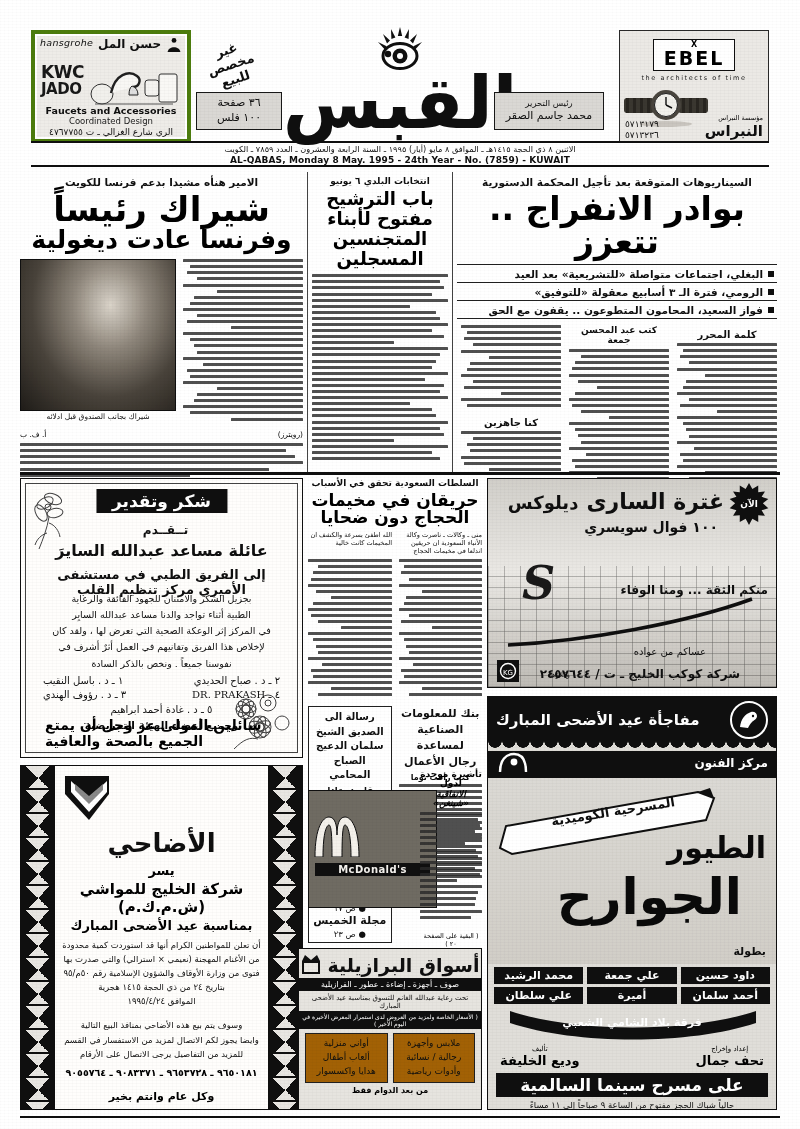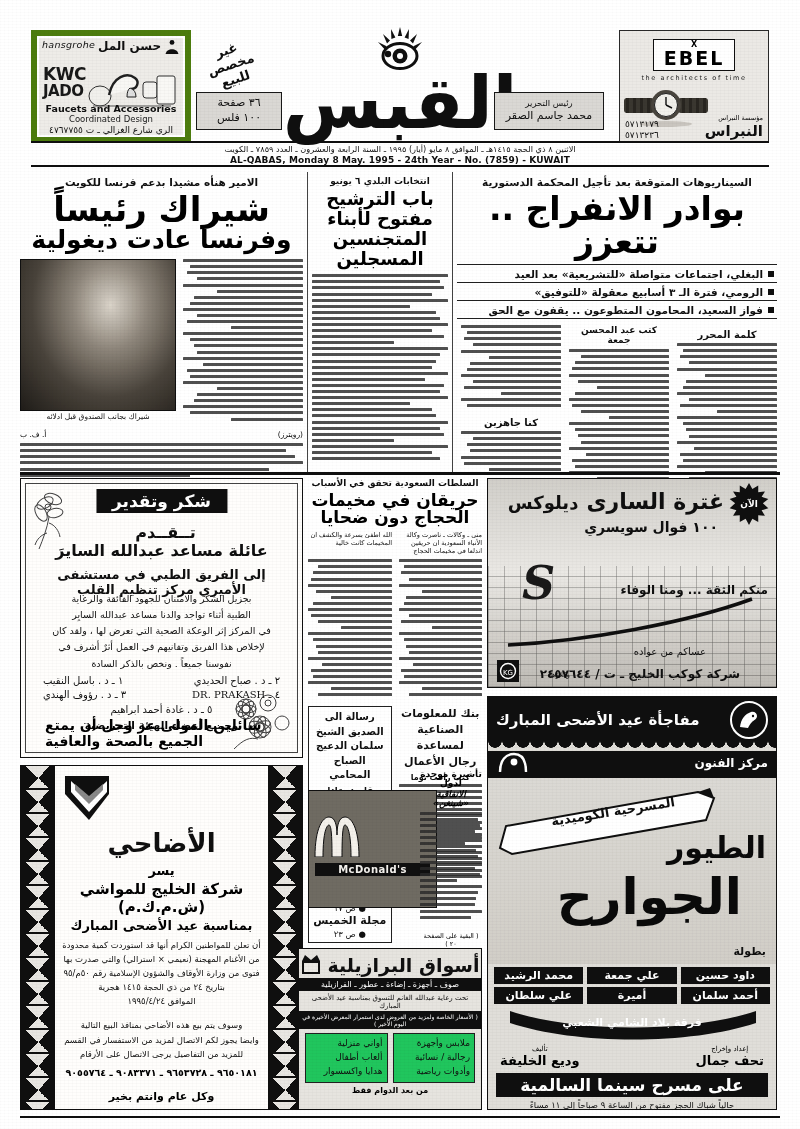--- a/index.html
+++ b/index.html
@@ -22,21 +22,21 @@
     background:
       repeating-linear-gradient(0deg, rgba(0,0,0,.035) 0 1px, rgba(0,0,0,0) 1px 3px),
       repeating-linear-gradient(90deg, rgba(0,0,0,.025) 0 1px, rgba(0,0,0,0) 1px 4px);
     opacity:.55; mix-blend-mode: multiply;
   }
 
   
   #masthead { position:absolute; left:0; top:0; width:800px; height:170px; }
   #ad-faucets {
     position:absolute; left:31px; top:30px; width:160px; height:113px;
-    border:6px solid #4d7c0f; background:#eceae6;
+    border:4px solid #4d7c0f; background:#eceae6;
     box-shadow: inset 0 0 0 2px #fff;
   }
   #ad-faucets .fx-top { display:flex; justify-content:space-between; align-items:flex-start;
     padding:3px 5px 0 5px; }
   .hx-logo { font-size:9.5px; letter-spacing:.3px; color:#111; font-style:italic; }
   .ar-brand { font-size:12px; color:#111; font-weight:bold; }
   .person-icon { width:16px; height:16px; }
   #ad-faucets .brands { position:absolute; left:6px; top:30px; line-height:1.05; }
   .kwc { font-size:17px; font-weight:bold; color:#1a1a1a; letter-spacing:-.5px;
     font-family:"DejaVu Sans",sans-serif; }
@@ -194,22 +194,22 @@
     text-align:center; padding:2px 0; flex:1;
   }
   .band-blk { background:#111; color:#fff; direction:rtl; text-align:center;
     font-weight:bold; }
 
   
   #ad-brazil { background:#e4e2dd; }
   .bz-title { font-size:19px; font-weight:bold; direction:rtl; text-align:center; color:#111; }
   .bz-strip { background:#111; color:#fff; font-size:8px; direction:rtl; text-align:center;
     padding:2px 0; }
-  .bz-panel { border:1px solid #222; background:#22c55e; padding:3px 4px;
-    direction:rtl; font-size:9px; line-height:1.55; color:#111; text-align:right; }
+  .bz-panel { border:1px solid #222; background:#a16207; padding:3px 4px;
+    direction:rtl; font-size:9px; line-height:1.55; color:#111; text-align:center; }
 
   
   #ad-mcd { background:#6f6b63; border:1px solid #111; }
   .arch { width:56px; height:44px; margin:0 auto; }
   .mcd-word { text-align:center; color:#f2f0ec; font-size:10px; font-weight:bold;
     letter-spacing:.4px; background:#111; padding:1px 0; margin:2px 6px 0; }
 
   
   .idx-box { border:1px solid #222; padding:3px; }
   .idx-item { direction:rtl; font-size:10px; font-weight:bold; color:#111;
@@ -570,21 +570,21 @@
           <ellipse rx="11" ry="4.5" transform="rotate(20)"></ellipse>
             <ellipse rx="11" ry="4.5" transform="rotate(65)"></ellipse>
           <ellipse rx="11" ry="4.5" transform="rotate(110)"></ellipse>
             <ellipse rx="11" ry="4.5" transform="rotate(155)"></ellipse>
         </g>
         <path d="M10 70 C20 60 26 58 34 60"></path>
       </g>
     </svg>
 
     <div class="thanks-banner">شكر وتقدير</div>
-    <div class="script-ln" style="position:absolute; left:8px; right:0; top:44px; font-size:16px;text-align:center;">تــقــدم</div>
+    <div class="script-ln" style="position:absolute; left:8px; right:0; top:44px; font-size:12px;text-align:center;">تــقــدم</div>
     <div class="script-ln" style="position:absolute; left:0; right:0; top:62px; font-size:16px;">عائلة مساعد عبدالله السايرَ</div>
     <div class="script-ln" style="position:absolute; left:12px; right:12px; top:88px; font-size:13px;">إلى الفريق الطبي في مستشفى الأميري مركز تنظيم القلب</div>
     <div style="position:absolute; left:18px; right:18px; top:112px; direction:rtl; text-align:center;
                 font-size:9.5px; line-height:1.7; color:#111;">
       <div>بجزيل الشكر والامتنان للجهود الفائقة والرعاية</div>
       <div>الطبية أثناء تواجد والدنا مساعد عبدالله السايِر</div>
       <div>في المركز إثر الوعكة الصحية التي تعرض لها ، ولقد كان</div>
       <div>لإخلاص هذا الفريق وتفانيهم في العمل أثرٌ أشرف في</div>
       <div>نفوسنا جميعاً . ونخص بالذكر السادة</div>
     </div>

